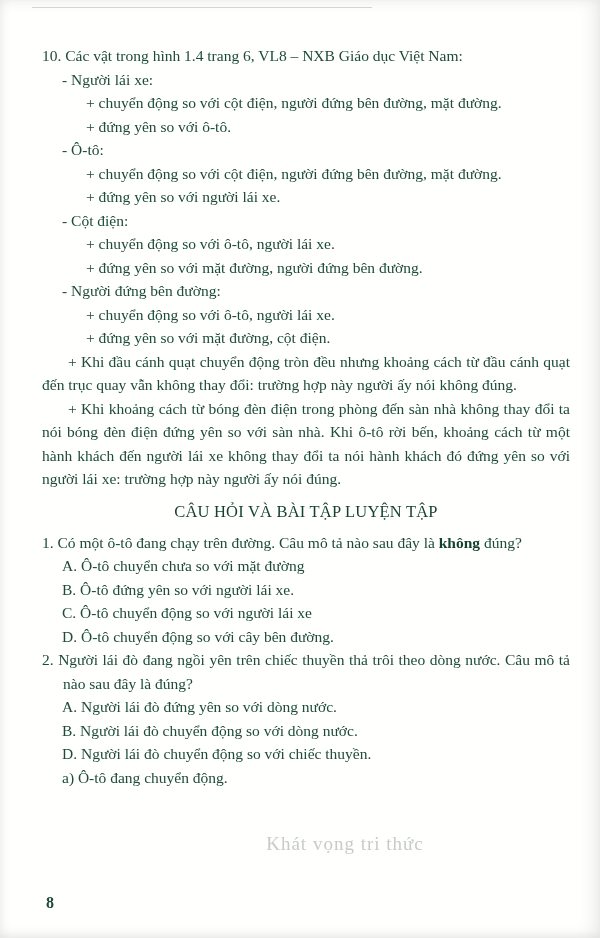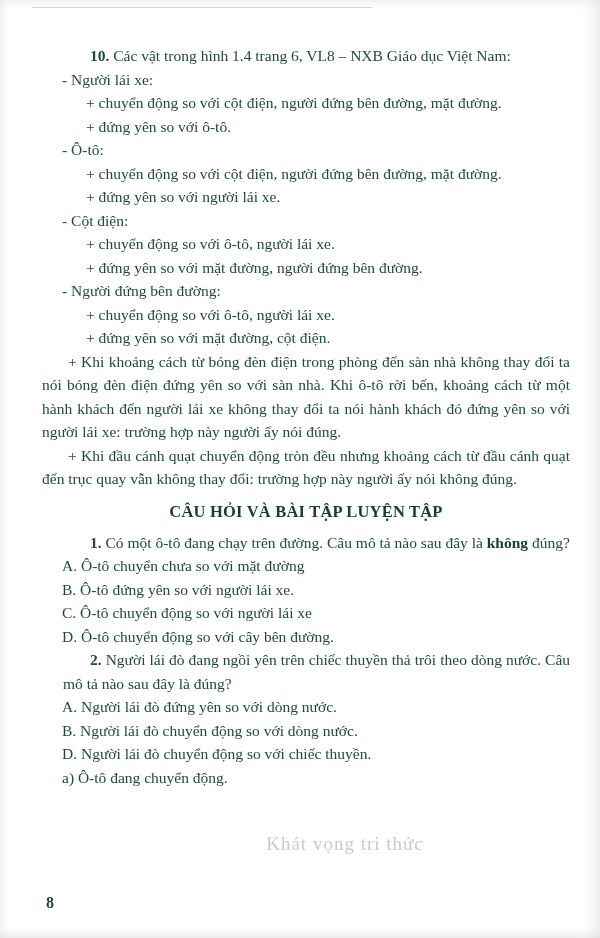--- a/index.html
+++ b/index.html
@@ -9,29 +9,29 @@
     font-family:"Liberation Serif","DejaVu Serif",serif;
     color:#1d4a3c;
   }
   .page{
     position:absolute;inset:0;background:#fffffd;
     box-shadow:inset -7px 0 16px rgba(0,0,0,0.07), inset 4px 0 10px rgba(0,0,0,0.035), inset 0 -4px 10px rgba(0,0,0,0.03);
   }
   .topline{position:absolute;top:7px;left:32px;width:340px;height:1px;background:#c7ccc8;opacity:.8;}
   .content{position:absolute;top:44px;left:42px;right:30px;font-size:15.5px;}
   p{margin:0;line-height:23.5px;}
-  .num{font-weight:bold;margin-left:48px;}
+  .num{font-weight:normal;}
   b{color:#143f31;}
   .dash{padding-left:20px;}
   .plus{padding-left:44px;}
   .para{text-indent:26px;text-align:justify;}
   .question{padding-left:21px;text-indent:-21px;text-align:justify;}
   .option{padding-left:20px;}
   .heading{
-    text-align:center;font-weight:bold;font-size:16.5px;color:#143f31;
+    text-align:center;font-weight:normal;font-size:16.5px;color:#143f31;
     margin:9px 0 7px;letter-spacing:0.2px;line-height:24px;
   }
   .watermark{
     position:absolute;left:0;right:0;top:833px;text-align:center;
     color:#98a29e;opacity:0.55;pointer-events:none;
   }
   .wm1{font-size:50px;line-height:52px;font-family:"DejaVu Serif",serif;}
   .wm2{font-size:19px;line-height:22px;letter-spacing:1px;margin-left:90px;}
   .pagenum{position:absolute;left:46px;top:894px;font-weight:bold;font-size:16px;color:#1d4a3c;}
 </style>
@@ -57,22 +57,22 @@
     <p class="plus">+ đứng yên so với người lái xe.</p>
 
     <p class="dash">- Cột điện:</p>
     <p class="plus">+ chuyển động so với ô-tô, người lái xe.</p>
     <p class="plus">+ đứng yên so với mặt đường, người đứng bên đường.</p>
 
     <p class="dash">- Người đứng bên đường:</p>
     <p class="plus">+ chuyển động so với ô-tô, người lái xe.</p>
     <p class="plus">+ đứng yên so với mặt đường, cột điện.</p>
 
+    <p class="para">+ Khi đầu cánh quạt chuyển động tròn đều nhưng khoảng cách từ đầu cánh quạt đến trục quay vẫn không thay đổi: trường hợp này người ấy nói không đúng.</p>
     <p class="para">+ Khi khoảng cách từ bóng đèn điện trong phòng đến sàn nhà không thay đổi ta nói bóng đèn điện đứng yên so với sàn nhà. Khi ô-tô rời bến, khoảng cách từ một hành khách đến người lái xe không thay đổi ta nói hành khách đó đứng yên so với người lái xe: trường hợp này người ấy nói đúng.</p>
-    <p class="para">+ Khi đầu cánh quạt chuyển động tròn đều nhưng khoảng cách từ đầu cánh quạt đến trục quay vẫn không thay đổi: trường hợp này người ấy nói không đúng.</p>
 
     <div class="heading">CÂU HỎI VÀ BÀI TẬP LUYỆN TẬP</div>
 
     <p class="question">
       <span class="num">1.</span>
       <span>Có một ô-tô đang chạy trên đường. Câu mô tả nào sau đây là </span><b>không</b><span> đúng?</span>
     </p>
     <p class="option">A. Ô-tô chuyển chưa so với mặt đường</p>
     <p class="option">B. Ô-tô đứng yên so với người lái xe.</p>
     <p class="option">C. Ô-tô chuyển động so với người lái xe</p>

